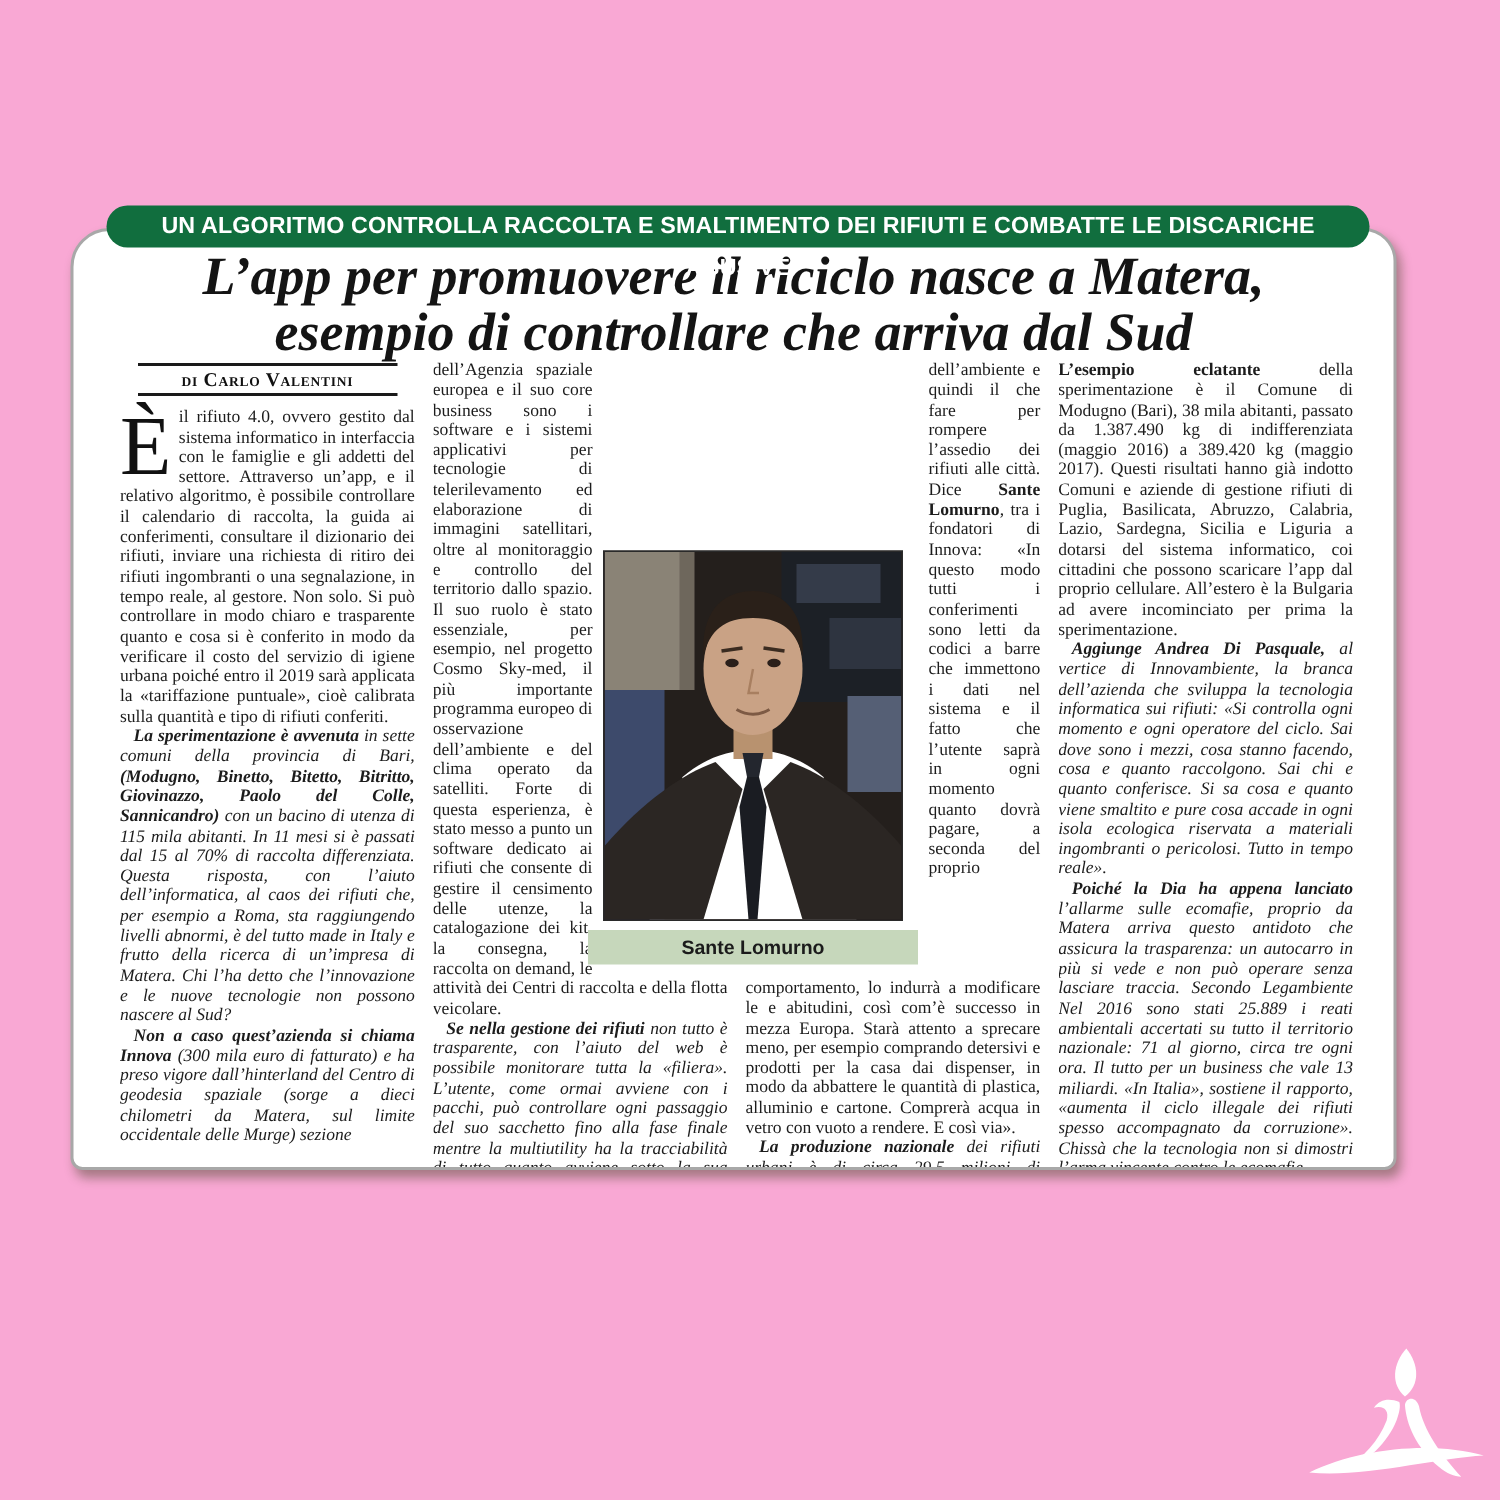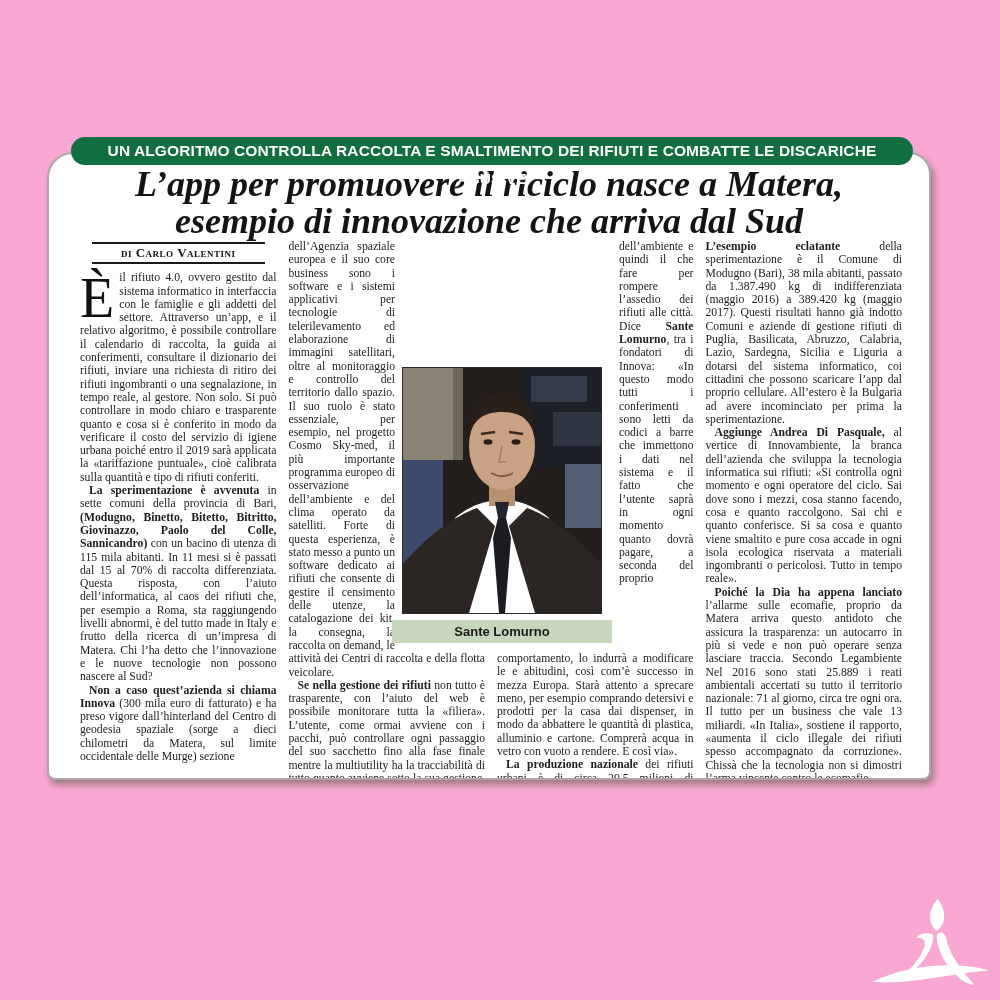--- a/index.html
+++ b/index.html
@@ -15,21 +15,21 @@
             border-radius:14px; color:#ffffff; text-align:center; z-index:3;
             font:bold 15.5px/28px "Liberation Sans", sans-serif; letter-spacing:.1px; }
 
   .headline { position:absolute; left:0; right:0; top:12px; text-align:center; color:#141414;
               font-family:"Liberation Serif", serif; font-style:italic; font-weight:bold;
               font-size:36px; line-height:37px; white-space:nowrap; }
 
   .columns { position:absolute; left:31px; top:86px; width:822px; height:538px; display:flex; gap:12px; }
   .col { flex:1 1 0; overflow:hidden; font-size:11.7px; line-height:13.3px; text-align:justify; color:#1c1c1c; }
   .col p { margin:0; }
-  .col p.ind { text-indent:9px; }
+  .col p.ind { text-indent:9px;font-style:italic; }
   .lead { font-weight:bold; }
 
   .byline { width:88%; margin:2px auto 7px; text-align:center; padding:2px 0 3px;
             border-top:2px solid #1a1a1a; border-bottom:2px solid #1a1a1a;
             font-variant:small-caps; font-weight:bold; font-size:13px; letter-spacing:.5px; color:#111; }
 
   .dropcap { float:left; font-size:56px; line-height:46px; padding:4px 5px 0 0; color:#111; }
 
   .spacer-r { float:right; width:84px; height:281px; margin:127px 0 4px 6px; }
   .spacer-l { float:left;  width:116px; height:281px; margin:127px 6px 4px 0; }
@@ -48,21 +48,21 @@
 <div class="page">
 
   <div class="banner">
     <span>UN ALGORITMO CONTROLLA RACCOLTA E SMALTIMENTO DEI RIFIUTI E COMBATTE LE DISCARICHE ABUSIVE</span>
   </div>
 
   <div class="card">
 
     <div class="headline">
       <div>L’app per promuovere il riciclo nasce a Matera,</div>
-      <div>esempio di innovazione che arriva dal Sud</div>
+      <div>esempio di controllare che arriva dal Sud</div>
     </div>
 
     <div class="columns">
 
       <div class="col">
         <div class="byline">di Carlo Valentini</div>
         <p><span class="dropcap">È</span><span>il rifiuto 4.0, ovvero gestito dal sistema informatico in interfaccia con le famiglie e gli addetti del settore. Attraverso un’app, e il relativo algoritmo, è possibile controllare il calendario di raccolta, la guida ai conferimenti, consultare il dizionario dei rifiuti, inviare una richiesta di ritiro dei rifiuti ingombranti o una segnalazione, in tempo reale, al gestore. Non solo. Si può controllare in modo chiaro e trasparente quanto e cosa si è conferito in modo da verificare il costo del servizio di igiene urbana poiché entro il 2019 sarà applicata la «tariffazione puntuale», cioè calibrata sulla quantità e tipo di rifiuti conferiti.</span></p>
         <p class="ind"><span class="lead">La sperimentazione è avvenuta</span><span> in sette comuni della provincia di Bari, </span><span class="lead">(Modugno, Binetto, Bitetto, Bitritto, Giovinazzo, Paolo del Colle, Sannicandro)</span><span> con un bacino di utenza di 115 mila abitanti. In 11 mesi si è passati dal 15 al 70% di raccolta differenziata. Questa risposta, con l’aiuto dell’informatica, al caos dei rifiuti che, per esempio a Roma, sta raggiungendo livelli abnormi, è del tutto made in Italy e frutto della ricerca di un’impresa di Matera. Chi l’ha detto che l’innovazione e le nuove tecnologie non possono nascere al Sud?</span></p>
         <p class="ind"><span class="lead">Non a caso quest’azienda si chiama Innova</span><span> (300 mila euro di fatturato) e ha preso vigore dall’hinterland del Centro di geodesia spaziale (sorge a dieci chilometri da Matera, sul limite occidentale delle Murge) sezione</span></p>
       </div>

